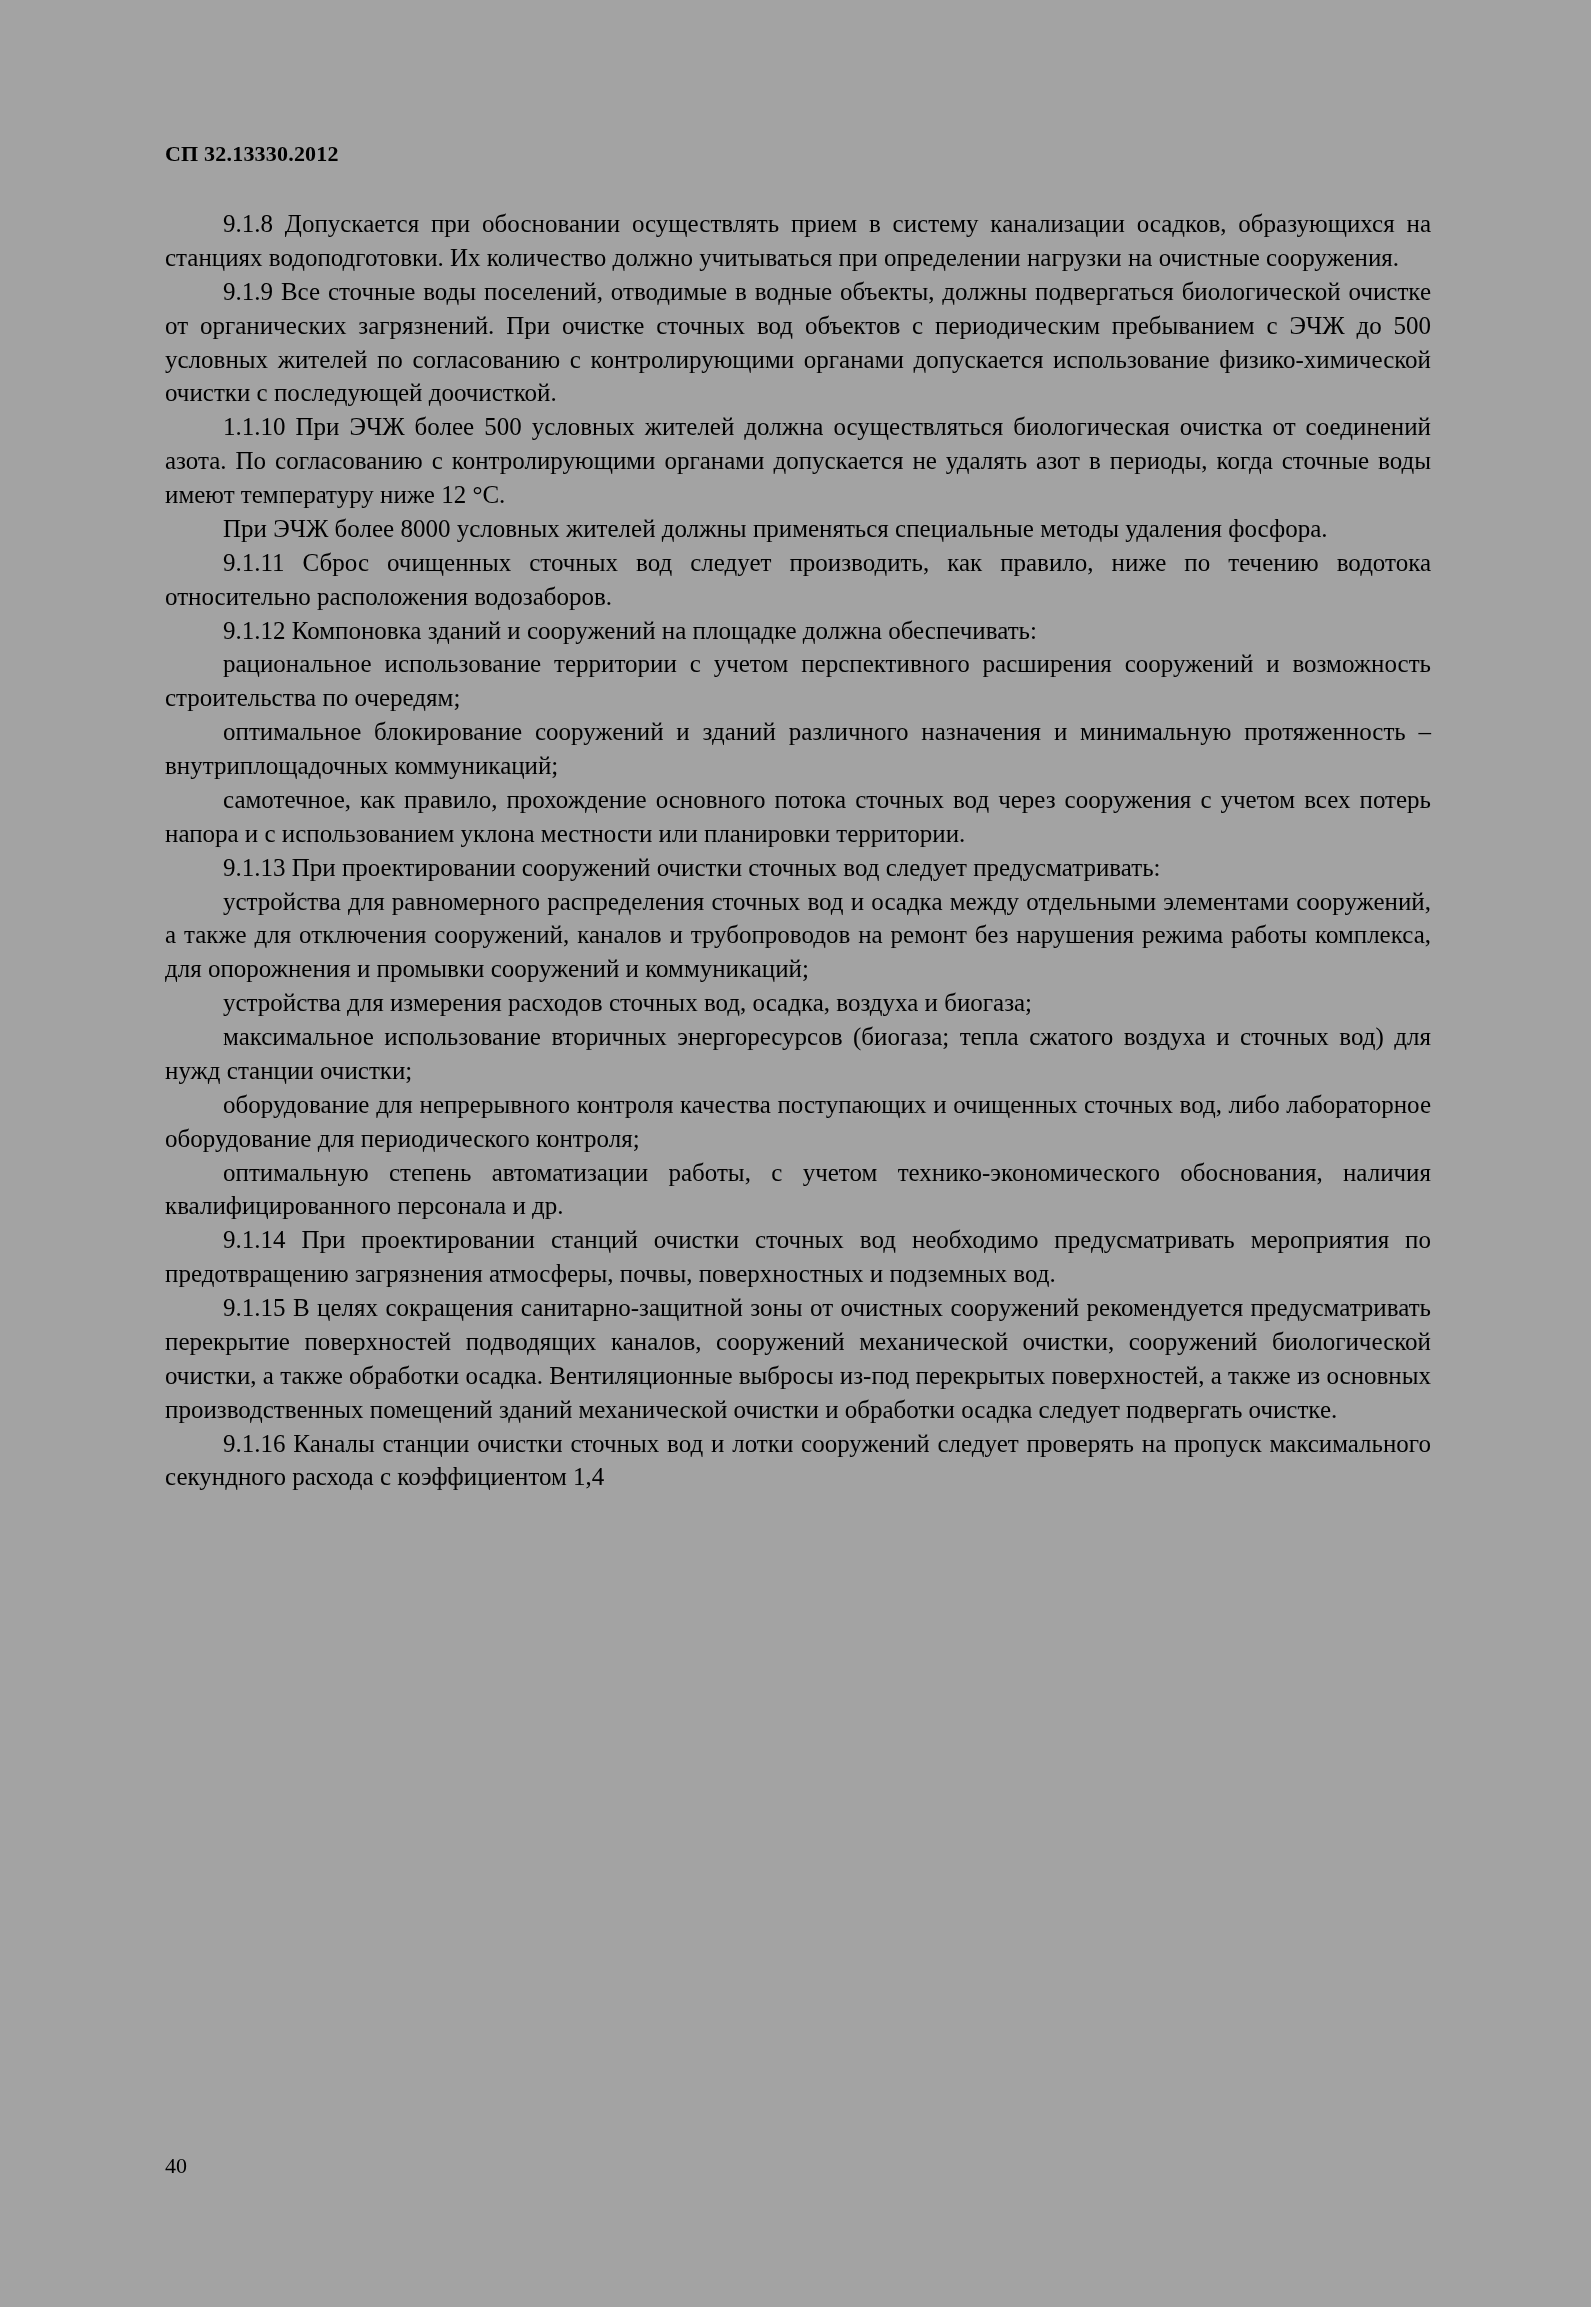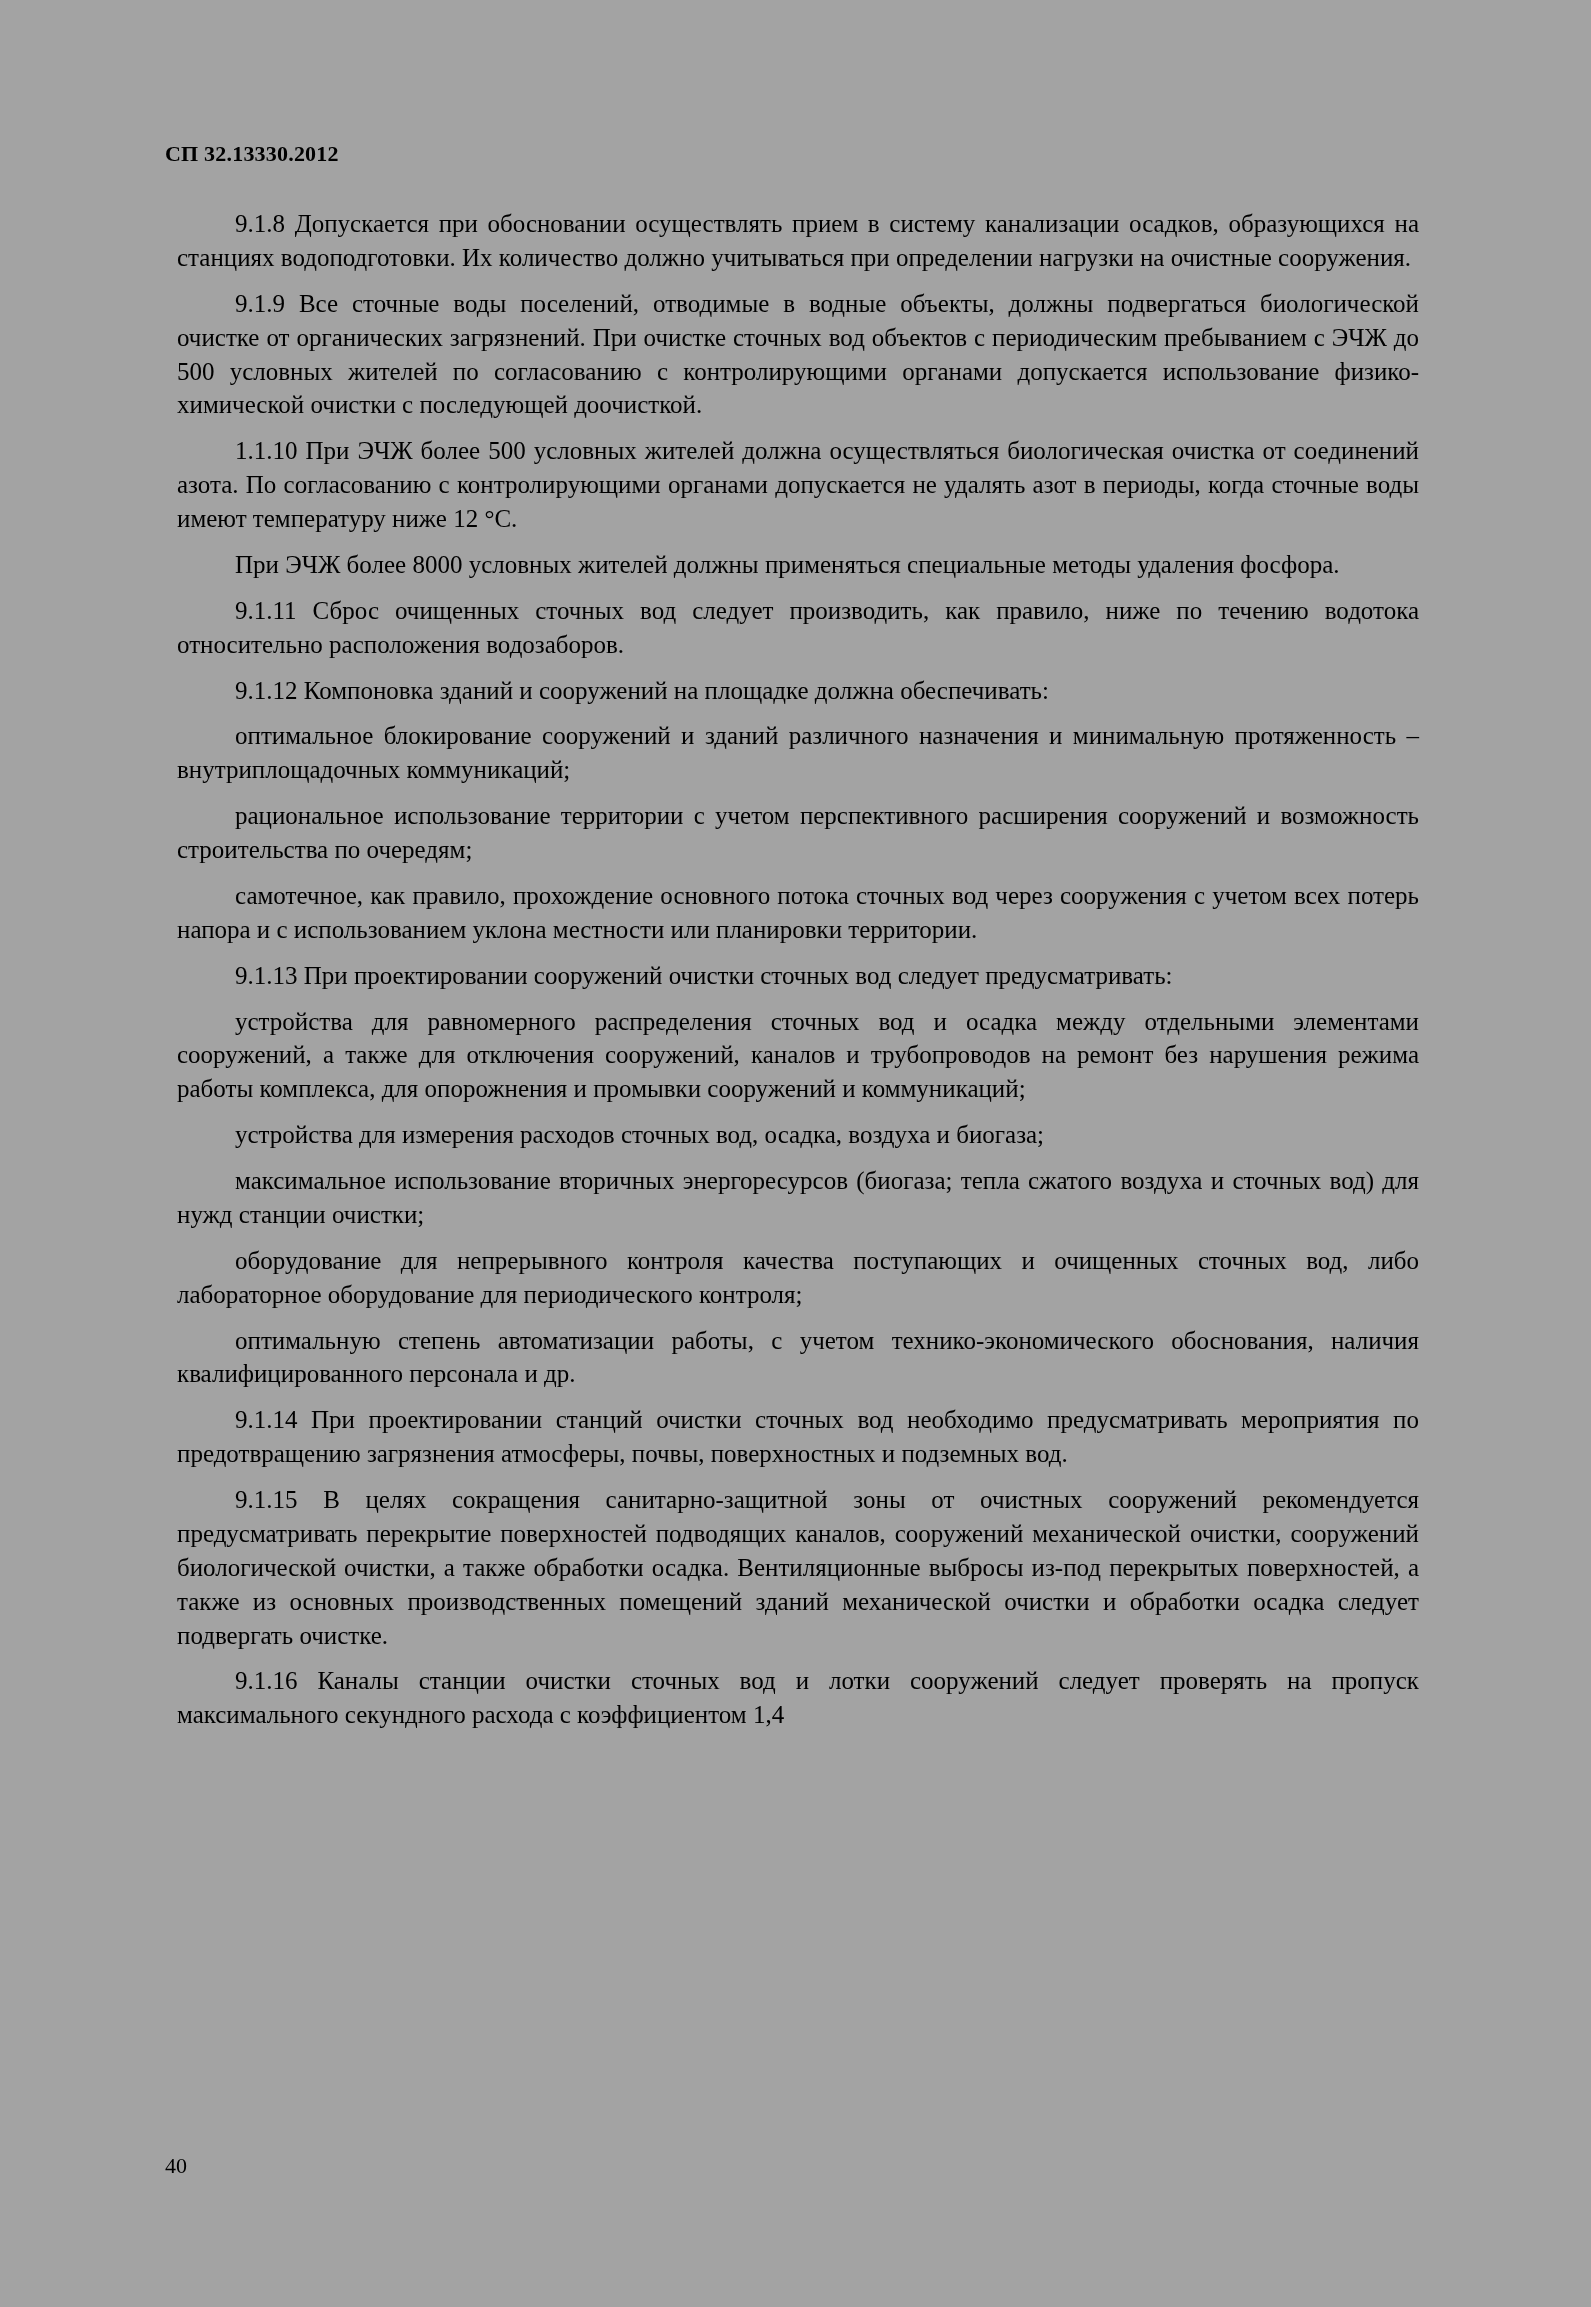--- a/index.html
+++ b/index.html
@@ -30,21 +30,21 @@
     font-size: 22px;
     font-weight: bold;
     letter-spacing: 0.2px;
     margin-bottom: 40px;
   }
   .para {
     font-size: 25px;
     line-height: 1.355;
     text-align: justify;
     text-justify: inter-word;
-    margin: 12px;
+    margin: 0;
     hyphens: none;
   }
   .para.indent {
     text-indent: 58px;
   }
   .footer-page {
     position: absolute;
     left: 165px;
     top: 2145px;
     font-size: 22px;
@@ -59,22 +59,22 @@
   <div class="content">
 
     <div class="doc-header">СП 32.13330.2012</div>
 
     <p class="para indent">9.1.8 Допускается при обосновании осуществлять прием в систему канализации осадков, образующихся на станциях водоподготовки. Их количество должно учитываться при определении нагрузки на очистные сооружения.</p>
     <p class="para indent">9.1.9 Все сточные воды поселений, отводимые в водные объекты, должны подвергаться биологической очистке от органических загрязнений. При очистке сточных вод объектов с периодическим пребыванием с ЭЧЖ до 500 условных жителей по согласованию с контролирующими органами допускается использование физико-химической очистки с последующей доочисткой.</p>
     <p class="para indent">1.1.10 При ЭЧЖ более 500 условных жителей должна осуществляться биологическая очистка от соединений азота. По согласованию с контролирующими органами допускается не удалять азот в периоды, когда сточные воды имеют температуру ниже 12 °С.</p>
     <p class="para indent">При ЭЧЖ более 8000 условных жителей должны применяться специальные методы удаления фосфора.</p>
     <p class="para indent">9.1.11 Сброс очищенных сточных вод следует производить, как правило, ниже по течению водотока относительно расположения водозаборов.</p>
     <p class="para indent">9.1.12 Компоновка зданий и сооружений на площадке должна обеспечивать:</p>
+    <p class="para indent">рациональное использование территории с учетом перспективного расширения сооружений и возможность строительства по очередям;</p>
     <p class="para indent">оптимальное блокирование сооружений и зданий различного назначения и минимальную протяженность – внутриплощадочных коммуникаций;</p>
-    <p class="para indent">рациональное использование территории с учетом перспективного расширения сооружений и возможность строительства по очередям;</p>
     <p class="para indent">самотечное, как правило, прохождение основного потока сточных вод через сооружения с учетом всех потерь напора и с использованием уклона местности или планировки территории.</p>
     <p class="para indent">9.1.13 При проектировании сооружений очистки сточных вод следует предусматривать:</p>
     <p class="para indent">устройства для равномерного распределения сточных вод и осадка между отдельными элементами сооружений, а также для отключения сооружений, каналов и трубопроводов на ремонт без нарушения режима работы комплекса, для опорожнения и промывки сооружений и коммуникаций;</p>
     <p class="para indent">устройства для измерения расходов сточных вод, осадка, воздуха и биогаза;</p>
     <p class="para indent">максимальное использование вторичных энергоресурсов (биогаза; тепла сжатого воздуха и сточных вод) для нужд станции очистки;</p>
     <p class="para indent">оборудование для непрерывного контроля качества поступающих и очищенных сточных вод, либо лабораторное оборудование для периодического контроля;</p>
     <p class="para indent">оптимальную степень автоматизации работы, с учетом технико-экономического обоснования, наличия квалифицированного персонала и др.</p>
     <p class="para indent">9.1.14 При проектировании станций очистки сточных вод необходимо предусматривать мероприятия по предотвращению загрязнения атмосферы, почвы, поверхностных и подземных вод.</p>
     <p class="para indent">9.1.15 В целях сокращения санитарно-защитной зоны от очистных сооружений рекомендуется предусматривать перекрытие поверхностей подводящих каналов, сооружений механической очистки, сооружений биологической очистки, а также обработки осадка. Вентиляционные выбросы из-под перекрытых поверхностей, а также из основных производственных помещений зданий механической очистки и обработки осадка следует подвергать очистке.</p>
     <p class="para indent">9.1.16 Каналы станции очистки сточных вод и лотки сооружений следует проверять на пропуск максимального секундного расхода с коэффициентом 1,4</p>

